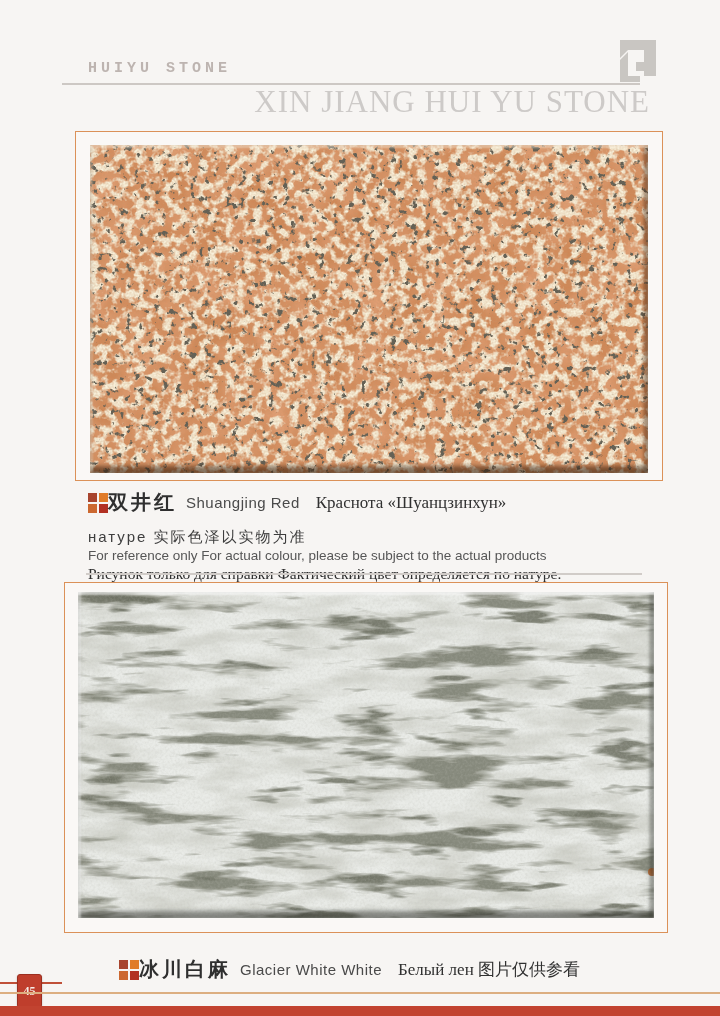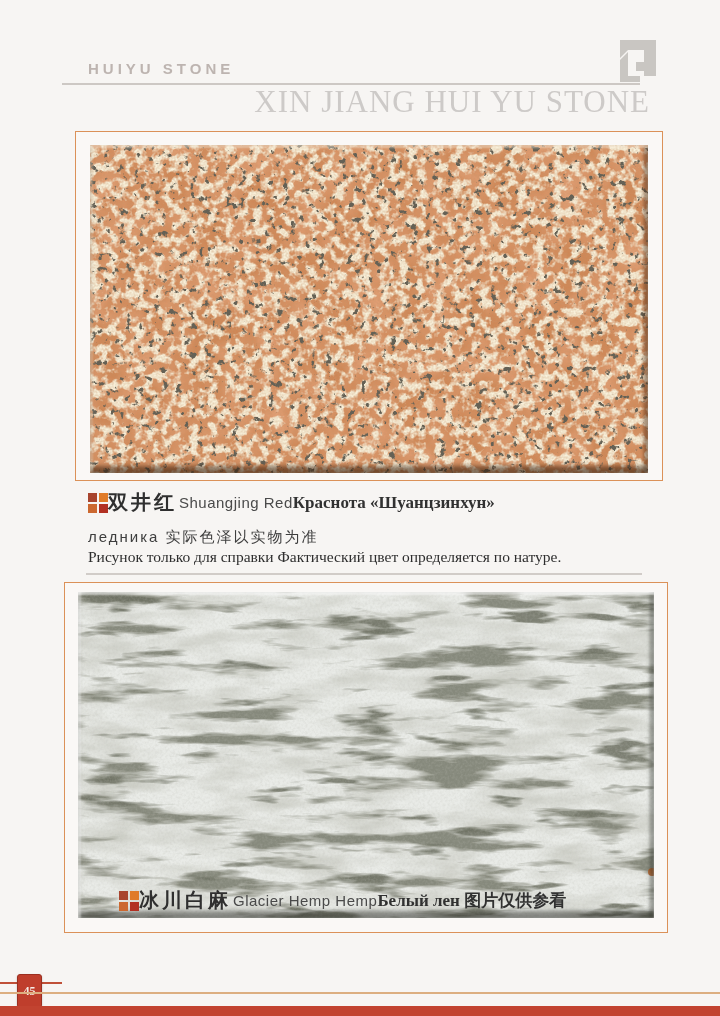--- a/index.html
+++ b/index.html
@@ -4,21 +4,21 @@
 <style>
   * { margin:0; padding:0; box-sizing:border-box; }
   body { background:#e8e6e4; font-family:"Liberation Sans", sans-serif; }
   .page {
     position:relative; width:720px; height:1016px;
     background:#f7f5f3; overflow:hidden;
   }
   
   .brand {
     position:absolute; left:88px; top:60px;
-    font-family:Liberation Sans, sans-serif; font-weight:bold;
+    font-family:Liberation Mono, monospace; font-weight:bold;
     font-size:15px; letter-spacing:4px; color:#bdb4b0; white-space:nowrap;
   }
   .header-rule {
     position:absolute; left:62px; top:83px; width:578px; height:2px;
     background:#cdc8c4;
   }
   .logo { position:absolute; left:610px; top:34px; }
   .main-title {
     position:absolute; right:70px; top:84px;
     font-family:"Liberation Serif", serif; font-weight:normal;
@@ -44,31 +44,31 @@
                 inset 3px 0 2px rgba(255,255,255,.4),
                 inset 0 -7px 4px rgba(38,40,34,.5),
                 inset -5px 0 3px rgba(38,40,34,.3);
   }
   
   .product-label {
     position:absolute; left:88px; display:flex; align-items:center;
     white-space:nowrap;
   }
   .row1 { top:489px; }
-  .row2 { top:887px;padding-left:31px; }
+  .row2 { top:956px;padding-left:31px; }
   .bullet { width:20px; height:20px; display:grid;
     grid-template-columns:9px 9px; grid-template-rows:9px 9px; gap:2px; }
   .bullet i { display:block; }
   .b-tl { background:#a8442e; } .b-tr { background:#e07b28; }
   .b-bl { background:#cc6830; } .b-br { background:#b23022; }
   .name-cn { font-size:20px; font-weight:bold;
     letter-spacing:3px; color:#2f2f2f; }
-  .name-en { margin-left:2px; font-size:15px; color:#4a4a4a; letter-spacing:.5px; }
-  .name-ru { margin-left:0; font-family:"Liberation Serif", serif;
-    font-size:17px; color:#313131;font-weight:bold; }
+  .name-en { margin-left:9px; font-size:15px; color:#4a4a4a; letter-spacing:.5px; }
+  .name-ru { margin-left:16px; font-family:"Liberation Serif", serif;
+    font-size:17px; color:#313131; }
   
   .disclaimer { position:absolute; left:88px; top:526px; white-space:nowrap; }
   .disc-cn { font-size:15px; color:#3e3e3e; letter-spacing:2px; line-height:21px; }
   .disc-en { font-size:13.5px; color:#565656; line-height:17px; }
   .disc-ru { font-family:"Liberation Serif", serif; font-size:15.5px;
     color:#2e2e2e; line-height:19px; }
   .divider { position:absolute; left:86px; top:573px; width:556px; height:2px;
     background:#d1ccc8; }
   
   .page-num-line { position:absolute; left:0; top:982px; width:62px; height:2px;
@@ -140,21 +140,22 @@
         <i class="b-tr"></i>
         <i class="b-bl"></i>
         <i class="b-br"></i>
     </span>
     <span class="name-cn">双井红</span>
     <span class="name-en">Shuangjing Red</span>
     <span class="name-ru">Краснота «Шуанцзинхун»</span>
   </div>
 
   <div class="disclaimer">
-    <div class="disc-cn">ледника 实际色泽以实物为准</div>
+    <div class="disc-cn">натуре 实际色泽以实物为准</div>
+    <div class="disc-en">For reference only  For actual colour, please be subject to the actual products</div>
     <div class="disc-ru">Рисунок только для справки  Фактический цвет определяется по натуре.</div>
   </div>
   <div class="divider"></div>
 
   <div class="frame frame2">
     <div class="stone-wrap" style="left:13px; top:9px; width:576px; height:326px;">
       <svg width="576" height="326" viewBox="0 0 576 326">
         <defs>
           <filter id="m-cloud" x="-5%" y="-5%" width="110%" height="110%">
             <feTurbulence type="fractalNoise" baseFrequency="0.015 0.05" numOctaves="4" seed="8"></feTurbulence>
@@ -185,21 +186,21 @@
   </div>
 
   <div class="product-label row2">
     <span class="bullet">
       <i class="b-tl"></i>
         <i class="b-tr"></i>
         <i class="b-bl"></i>
         <i class="b-br"></i>
     </span>
     <span class="name-cn">冰川白麻</span>
-    <span class="name-en">Glacier Hemp Hemp</span>
+    <span class="name-en">Glacier White White</span>
     <span class="name-ru">Белый лен 图片仅供参看</span>
   </div>
 
   <div class="page-num-line"></div>
   <div class="page-num">45</div>
   <div class="footer-thin-line"></div>
   <div class="footer-bar"></div>
 
 </div>
 

